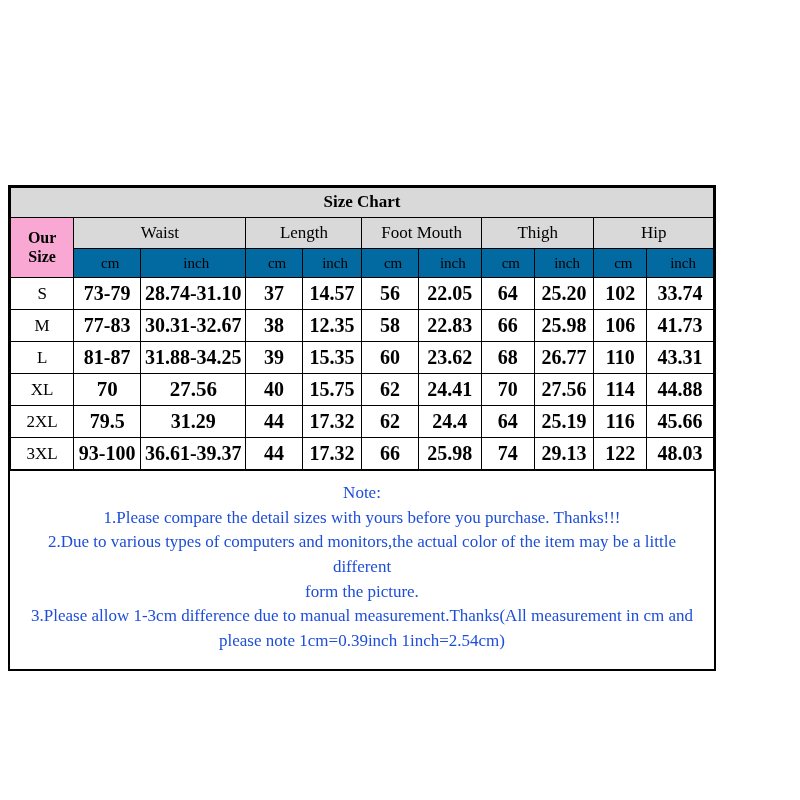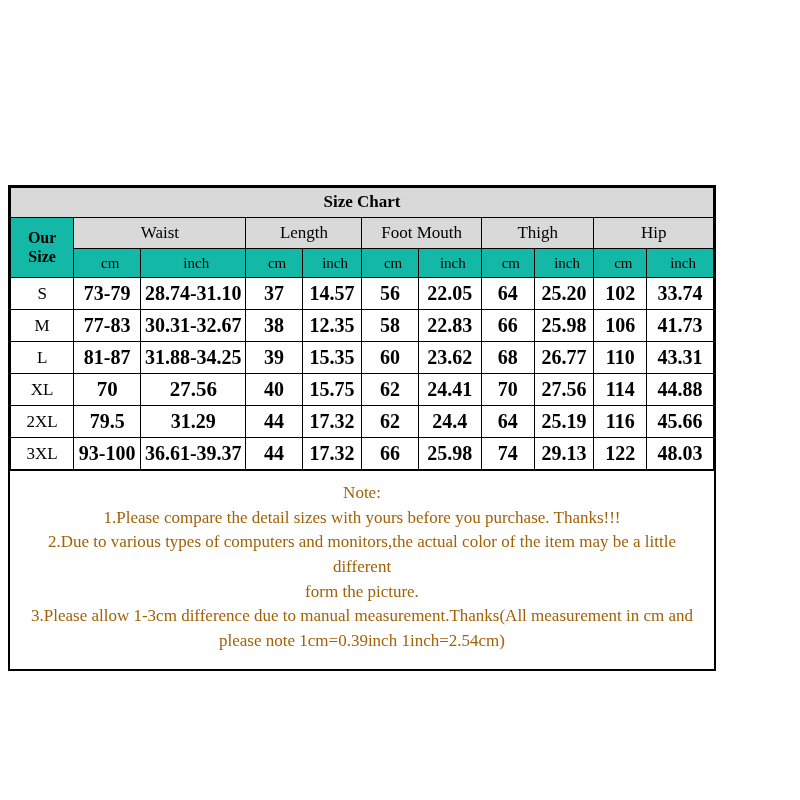--- a/index.html
+++ b/index.html
@@ -47,27 +47,27 @@
     border-left: none;
     border-right: none;
   }
   .hdr-group {
     background: #d9d9d9;
     font-weight: normal;
     font-size: 17px;
     height: 28px;
   }
   .hdr-oursize {
-    background: #14b8a6;
+    background: #f9a8d4;
     font-weight: bold;
     font-size: 16px;
     line-height: 1.15;
   }
   .hdr-unit {
-    background: #14b8a6;
+    background: #0369a1;
     font-size: 15px;
     height: 26px;
     text-align: left;
     padding-left: 7px;
   }
   td.size-label {
     font-size: 17px;
     height: 29px;
   }
   td.val {
@@ -216,21 +216,21 @@
           <td class="val">66</td>
           <td class="val">25.98</td>
           <td class="val">74</td>
           <td class="val">29.13</td>
           <td class="val">122</td>
           <td class="val">48.03</td>
         </tr>
       </tbody>
     </table>
 
-    <div class="note-box" style="color: #a16207;">
+    <div class="note-box" style="color: #1d4ed8;">
       <span class="line">Note:</span>
       <span class="line">1.Please compare the detail sizes with yours before you purchase. Thanks!!!</span>
       <span class="line">2.Due to various types of computers and monitors,the actual color of the item may be a little different</span>
       <span class="line">form the picture.</span>
       <span class="line">3.Please allow 1-3cm difference due to manual measurement.Thanks(All measurement in cm and</span>
       <span class="line">please note 1cm=0.39inch 1inch=2.54cm)</span>
     </div>
   </div>
 </div>
 

